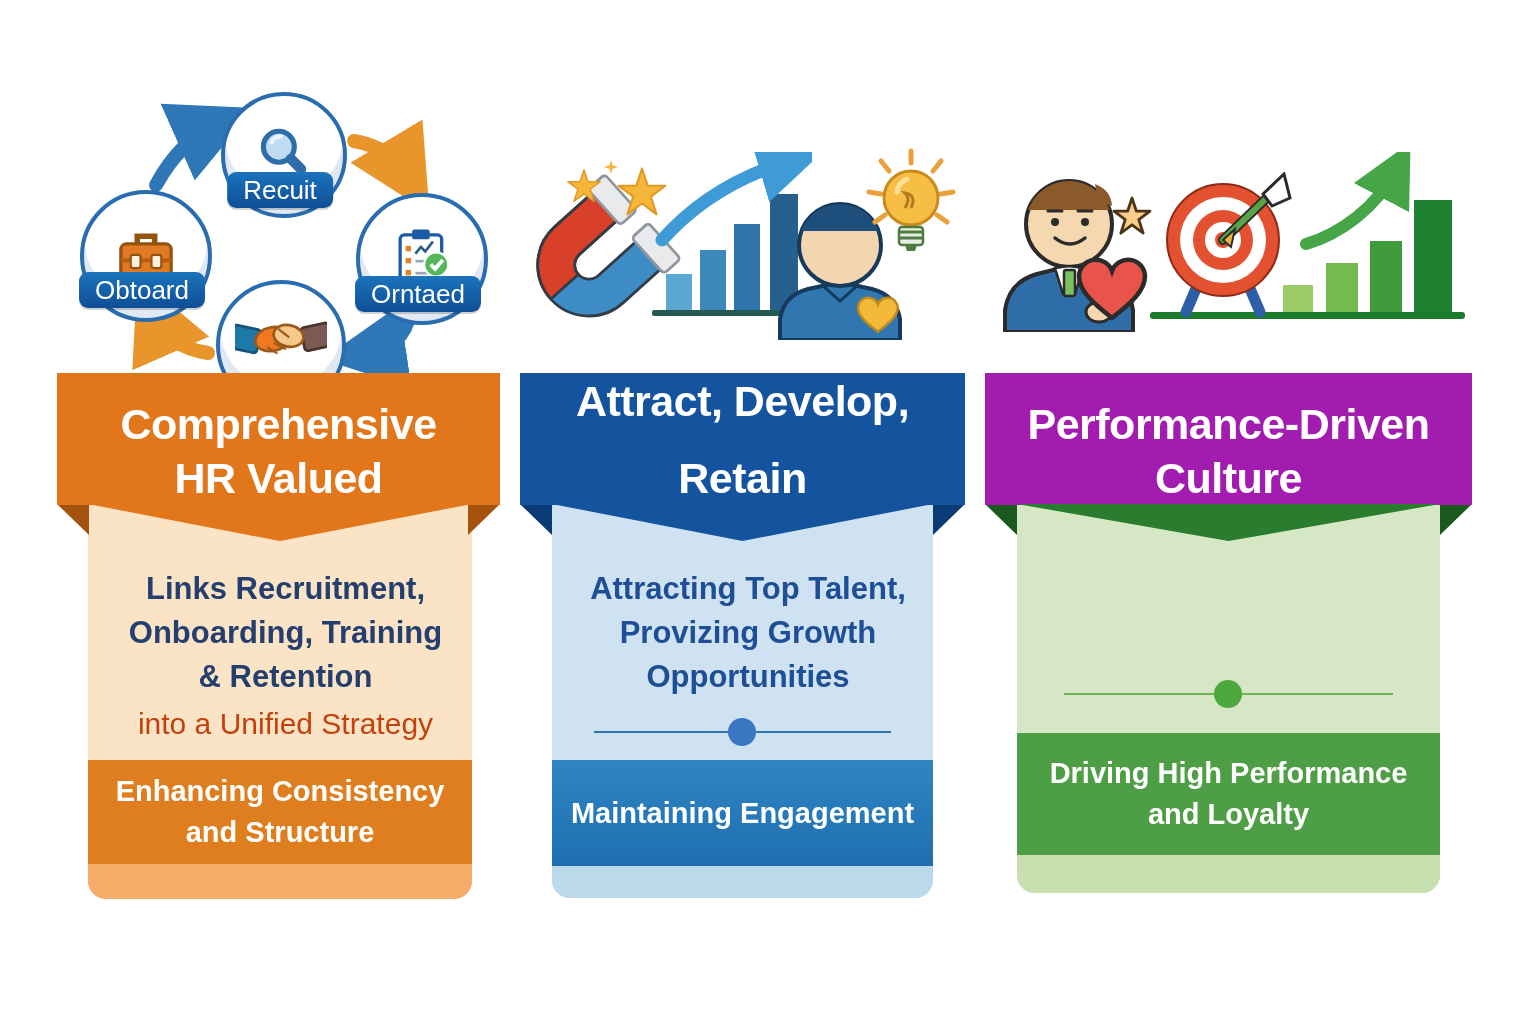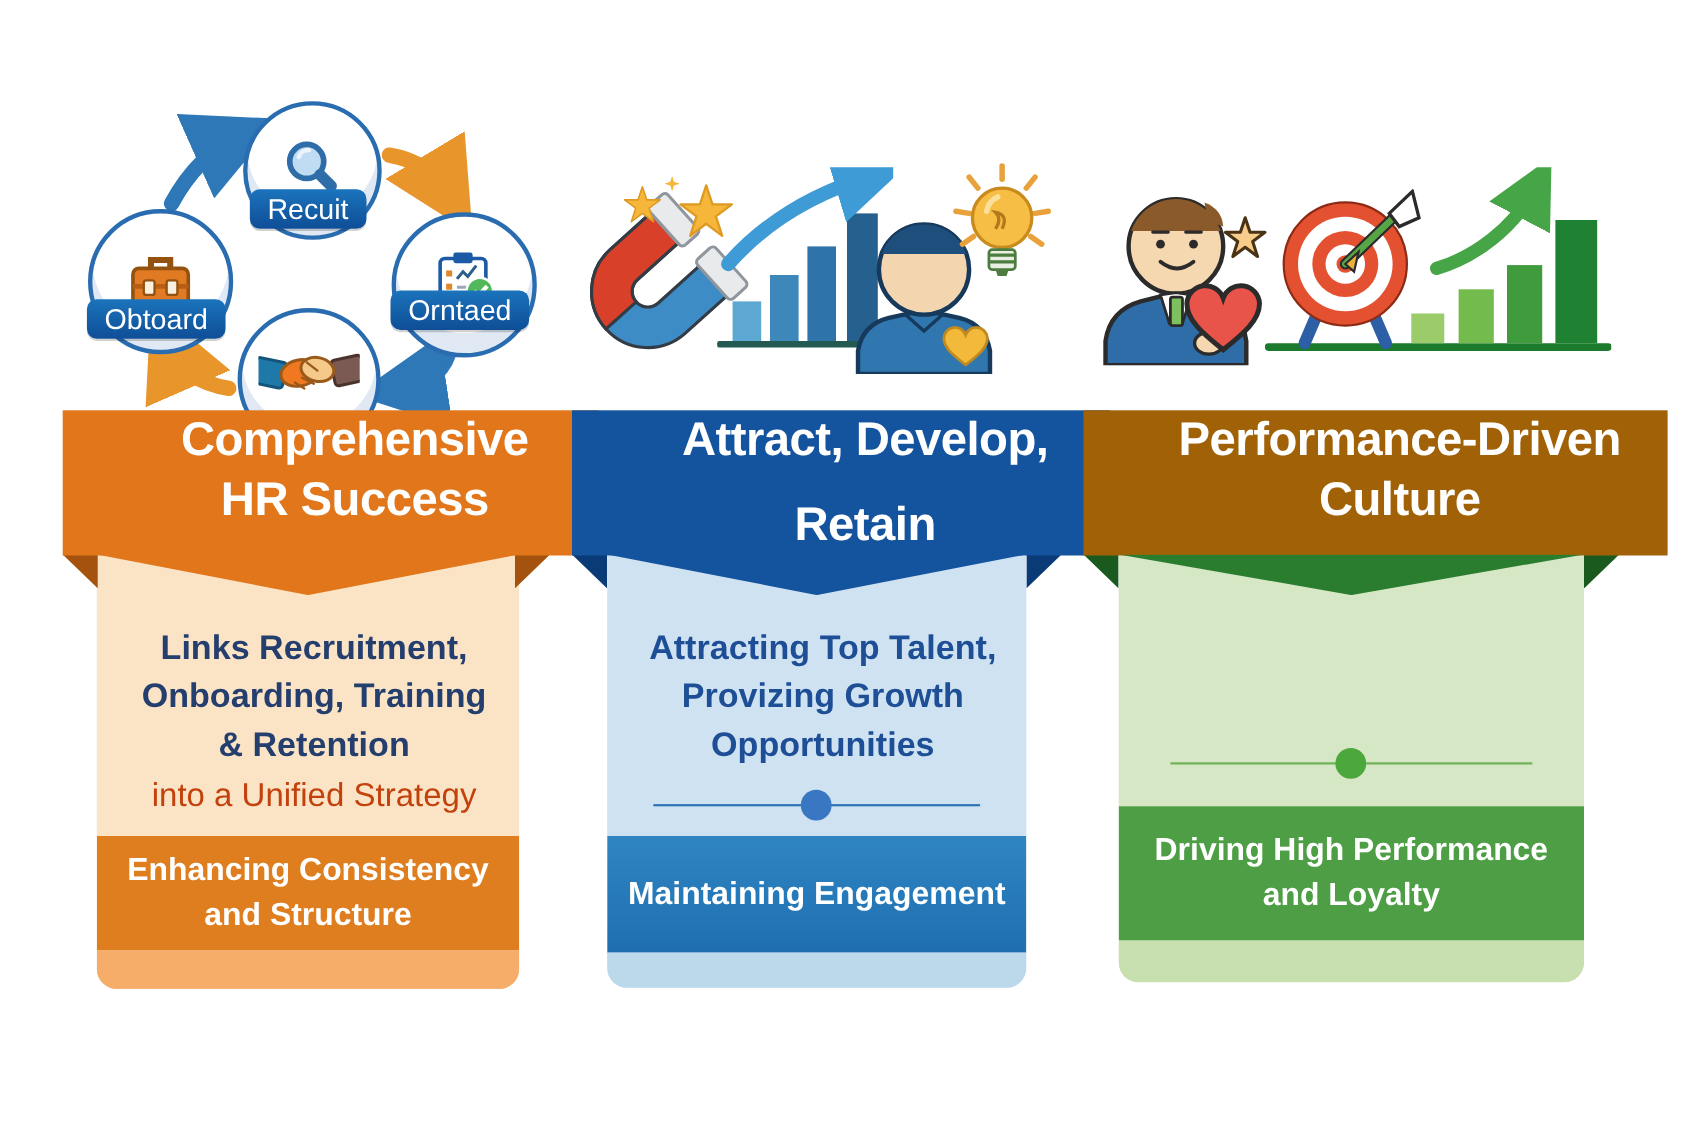--- a/index.html
+++ b/index.html
@@ -22,23 +22,22 @@
     background:linear-gradient(#1B74BC,#0E4E97);
     color:#fff;font-weight:normal;font-size:26px;line-height:30px;
     padding:3px 16px;border-radius:9px;white-space:nowrap;
     box-shadow:0 2px 0 rgba(0,0,0,.18);z-index:2;
   }
 
   
   .panel{position:absolute;top:373px;z-index:5;}
   .banner{
     position:absolute;left:0;top:0;width:100%;height:132px;
-    display:flex;flex-direction:column;align-items:center;justify-content:flex-start;
+    display:flex;flex-direction:column;align-items:center;justify-content:flex-end;
     z-index:3;
-    padding-left:44px;
   }
   .banner span{color:#fff;font-weight:bold;font-size:43px;line-height:54px;letter-spacing:-0.5px;white-space:nowrap;}
   .chevron{position:absolute;top:131px;height:37px;clip-path:polygon(0 0,100% 0,50% 100%);z-index:3;}
   .fold{position:absolute;top:131px;width:32px;height:31px;z-index:2;}
   .fold-l{left:0;clip-path:polygon(0 0,100% 0,100% 100%);}
   .fold-r{right:0;clip-path:polygon(0 0,100% 0,0 100%);}
   .pbody{position:absolute;top:132px;border-radius:0 0 18px 18px;overflow:hidden;z-index:1;}
   .btext{text-align:center;padding-top:62px;padding-left:11px;}
   .btext .bl{font-weight:bold;font-size:31px;line-height:44px;}
   .btext .rl{font-weight:400;font-size:30px;line-height:46px;margin-top:2px;}
@@ -71,21 +70,21 @@
   .p2 .pbody{left:32px;width:381px;height:393px;background:#CFE2F1;}
   .p2 .btext .bl{color:#1D4E96;text-align:center;}
   .p2 .divider{top:212px;}
   .p2 .dline{background:#2E74B5;}
   .p2 .ddot{background:#3A77C2;}
   .p2 .band{bottom:32px;height:106px;background:linear-gradient(#2F85C2,#1F6FB0);}
   .p2 .pfooter{height:32px;background:#BCD9EC;}
 
   
   .p3{left:985px;width:487px;}
-  .p3 .banner{background:#a16207;}
+  .p3 .banner{background:#a21caf;}
   .p3 .chevron{left:32px;width:423px;background:#2A7D2E;}
   .p3 .fold{background:#1A5A1E;}
   .p3 .pbody{left:32px;width:423px;height:388px;background:#D5E7C4;}
   .p3 .btext .bl{color:#2D7030;}
   .p3 .divider{top:174px;}
   .p3 .dline{background:#6FB257;}
   .p3 .ddot{background:#4CA83C;}
   .p3 .band{bottom:38px;height:122px;background:#4D9E44;}
   .p3 .pfooter{height:38px;background:#C8E0B0;}
 
@@ -149,21 +148,21 @@
       <rect x="-4" y="14" width="26" height="22" rx="3" fill="#1E78A8" stroke="#14537A" stroke-width="2.5" transform="rotate(12 0 24)"></rect>
       <rect x="62" y="12" width="26" height="22" rx="3" fill="#7A5A52" stroke="#4A332C" stroke-width="2.5" transform="rotate(-12 84 24)"></rect>
       <ellipse cx="34" cy="27" rx="16" ry="11" fill="#F07820" stroke="#9A5A1A" stroke-width="2.5" transform="rotate(-12 34 27)"></ellipse>
       <ellipse cx="49" cy="24" rx="14" ry="10" fill="#F5C98A" stroke="#9A5A1A" stroke-width="2.5" transform="rotate(12 49 24)"></ellipse>
       <path d="M40 18 l9 7 M36 31 l10 5 M30 35 l8 5" stroke="#9A5A1A" stroke-width="2" fill="none" stroke-linecap="round"></path>
     </svg>
   </div>
 
   <div class="clabel" style="left:280px;top:172px;">Recuit</div>
   <div class="clabel" style="left:142px;top:272px;">Obtoard</div>
-  <div class="clabel" style="left:418px;top:264px;">Orntaed</div>
+  <div class="clabel" style="left:418px;top:276px;">Orntaed</div>
 </div>
 
 <div class="iconwrap" style="left:515px;top:140px;width:460px;height:210px;">
 
   <div class="abs" style="left:5px;top:52px;width:142px;height:142px;transform:rotate(48deg);">
     <svg width="142" height="142" viewBox="0 0 100 100">
       <path d="M14 6 L14 52 A36 36 0 0 0 86 52 L86 6 L60 6 L60 52 A10 10 0 0 1 40 52 L40 6 Z" fill="#3E8CC6" stroke="#333B44" stroke-width="2"></path>
       <path d="M14 6 L40 6 L40 52 A10 10 0 0 0 50 62 L50 88 A36 36 0 0 1 14 52 Z" fill="#D9402A" stroke="#333B44" stroke-width="2"></path>
       <rect x="10" y="1" width="34" height="16" rx="3" fill="#E8EAEC" stroke="#8F969E" stroke-width="2"></rect>
       <rect x="56" y="1" width="34" height="16" rx="3" fill="#E8EAEC" stroke="#8F969E" stroke-width="2"></rect>
@@ -283,21 +282,21 @@
         <path d="M0 0 L5.2 2.6 L0 5.2 Z" fill="#46A546"></path>
       </marker>
     </defs>
     <path d="M 6 92 C 40 82 76 56 96 18" fill="none" stroke="#46A546" stroke-width="12" stroke-linecap="round" marker-end="url(#mgg)"></path>
   </svg>
 </div>
 
 <div class="panel p1">
   <div class="banner">
     <span>Comprehensive</span>
-    <span>HR Success</span>
+    <span>HR Valued</span>
   </div>
   <div class="fold fold-l"></div>
   <div class="fold fold-r"></div>
   <div class="chevron"></div>
   <div class="pbody">
     <div class="btext">
       <div class="bl">Links Recruitment,</div>
       <div class="bl">Onboarding, Training</div>
       <div class="bl">&amp; Retention</div>
       <div class="rl">into a Unified Strategy</div>

